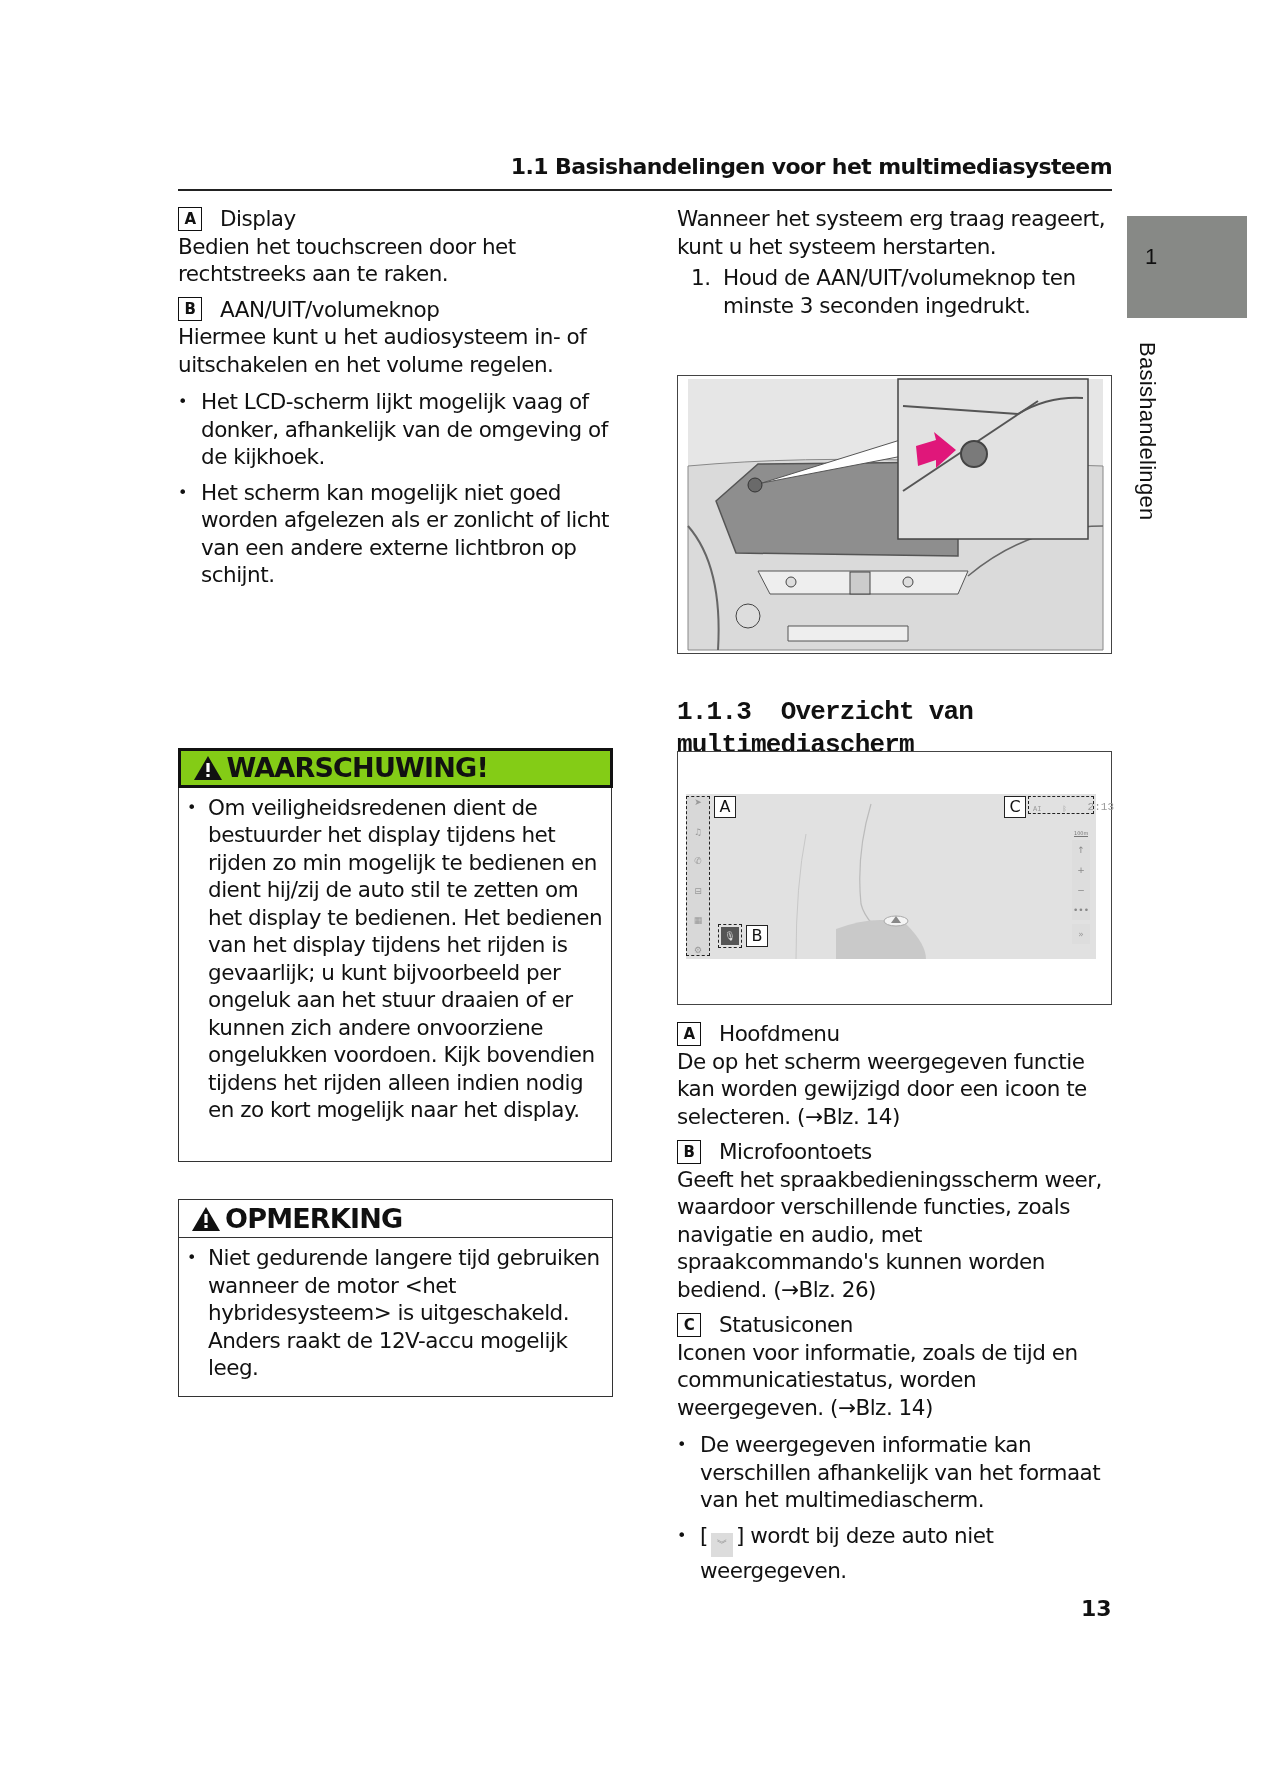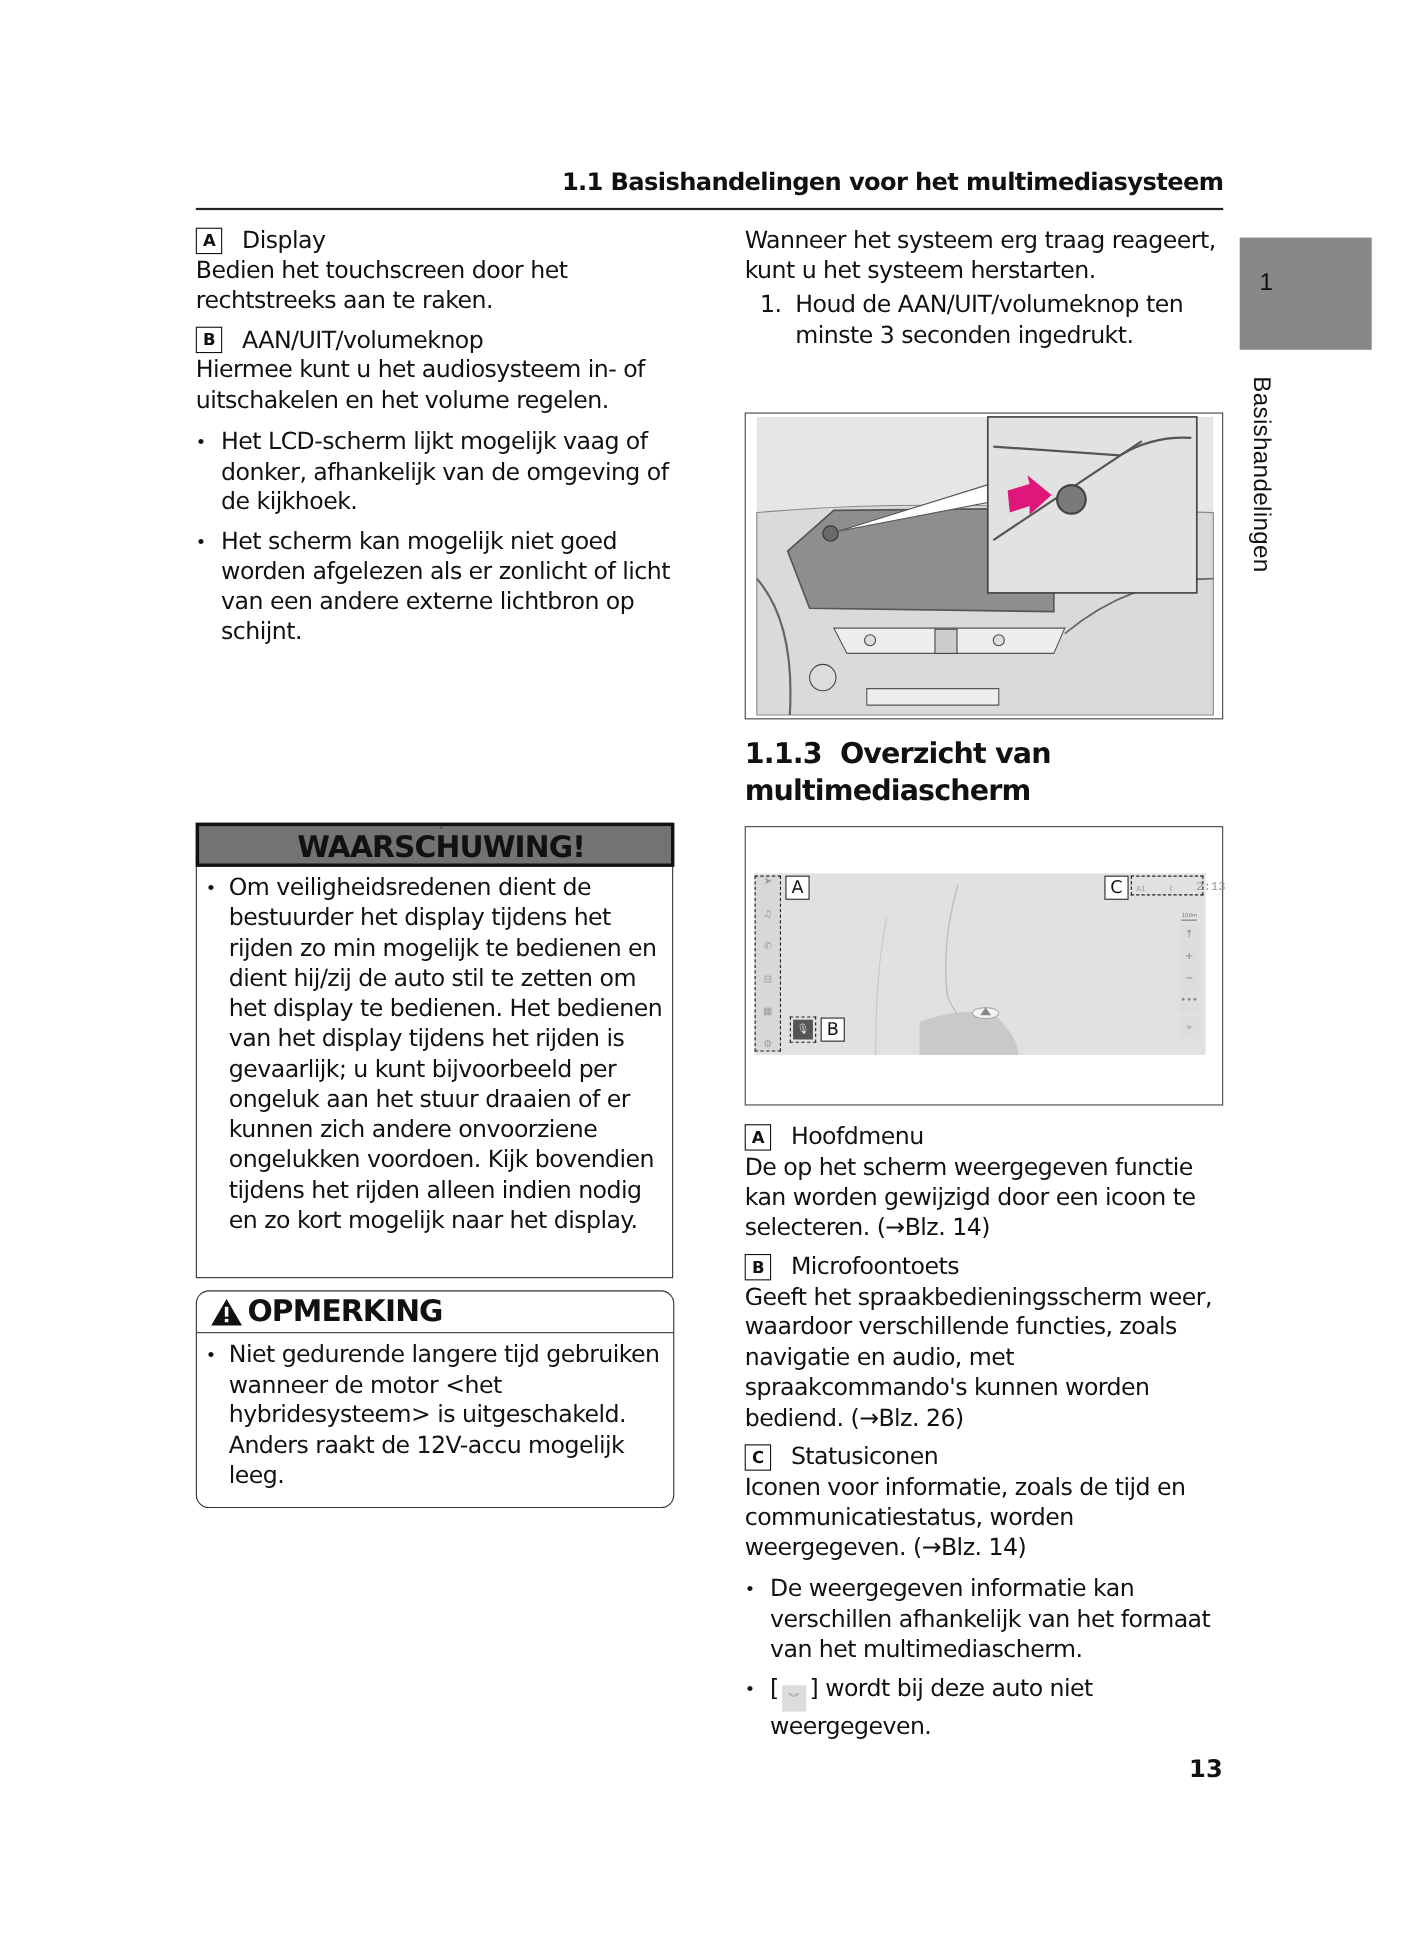--- a/index.html
+++ b/index.html
@@ -26,21 +26,21 @@
   .letter-box { display: inline-block; width: 22px; height: 22px; border: 1.5px solid #111; font-weight: bold;
                 font-size: 15px; line-height: 22px; text-align: center; font-family: "DejaVu Sans", sans-serif; }
   .para { margin: 0 0 8px 0; }
   ul.bullets { list-style: none; margin: 0; padding: 0; }
   ul.bullets li { position: relative; padding-left: 23px; margin-bottom: 8px; }
   ul.bullets li::before { content: "•"; position: absolute; left: 0; top: 0; font-size: 16px; }
 
   .box { position: absolute; border: 1.5px solid #333; background: #fff; }
   .box-head { border-bottom: 1.5px solid #333; display: flex; align-items: center; gap: 4px; padding-left: 12px;
               font-weight: bold; font-size: 27px; letter-spacing: -0.8px; height: 37px; }
-  .warn .box-head { background: #737373; border: 3px solid #111; margin: -1.5px -1.5px 0 -1.5px; height: 34px; flex-direction: column; }
+  .warn .box-head { background: #84cc16; border: 3px solid #111; margin: -1.5px -1.5px 0 -1.5px; height: 34px; }
   .box-body { padding: 6px 8px 4px 8px; }
   .box-body ul.bullets li { padding-left: 21px; }
 
   h3.sub { font-size: 21px; font-weight: bold; margin: 0 0 14px 0; letter-spacing: -0.5px; }
   h2.sec { font-size: 26px; font-weight: bold; margin: 0; letter-spacing: -0.8px; line-height: 33px; }
 
   ol.steps { list-style: none; margin: 0; padding: 0; }
   ol.steps li { position: relative; padding-left: 46px; }
   ol.steps li .num { position: absolute; left: 14px; }
 
@@ -92,21 +92,21 @@
     </svg>
     <span>WAARSCHUWING!</span>
   </div>
   <div class="box-body">
     <ul class="bullets">
       <li>Om veiligheidsredenen dient de bestuurder het display tijdens het rijden zo min mogelijk te bedienen en dient hij/zij de auto stil te zetten om het display te bedienen. Het bedienen van het display tijdens het rijden is gevaarlijk; u kunt bijvoorbeeld per ongeluk aan het stuur draaien of er kunnen zich andere onvoorziene ongelukken voordoen. Kijk bovendien tijdens het rijden alleen indien nodig en zo kort mogelijk naar het display.</li>
     </ul>
   </div>
 </div>
 
-<div class="box body" style="left:178px; top:1173px; width:433px; height:196px;border-radius:12px;">
+<div class="box body" style="left:178px; top:1199px; width:433px; height:196px;">
   <div class="box-head">
     <svg width="30" height="26" viewBox="0 0 30 26">
       <path d="M15 1 L29 25 L1 25 Z" fill="#111"></path>
       <rect x="13.4" y="8" width="3.2" height="9" fill="#fff"></rect>
       <rect x="13.4" y="19" width="3.2" height="3" fill="#fff"></rect>
     </svg>
     <span>OPMERKING</span>
   </div>
   <div class="box-body">
     <ul class="bullets">
@@ -147,21 +147,21 @@
     <path d="M290 200 Q350 150 425 150" fill="none" stroke="#666" stroke-width="1.5"></path>
 
     <rect x="220" y="3" width="190" height="160" fill="#e2e2e2" stroke="#444" stroke-width="1.5"></rect>
     <path d="M225 30 L340 38 Q370 20 405 22" fill="none" stroke="#555" stroke-width="2"></path>
     <path d="M225 115 L360 25" fill="none" stroke="#555" stroke-width="2"></path>
     <circle cx="296" cy="78" r="13" fill="#7a7a7a" stroke="#444" stroke-width="2"></circle>
     <path d="M238 70 L258 64 L256 56 L278 74 L258 92 L258 84 L240 90 Z" fill="#e0177a"></path>
   </svg>
 </div>
 
-<div class="abs" style="left:677px; top:670px; width:440px;">
+<div class="abs" style="left:677px; top:696px; width:440px;font-family:Liberation Mono, monospace;">
   <h2 class="sec">
     <span>1.1.3</span>&nbsp;
     <span>Overzicht van multimediascherm</span>
   </h2>
 </div>
 
 <div class="figure" style="left:677px; top:751px; width:433px; height:252px;">
   <div class="abs" style="left:8px; top:42px; width:410px; height:165px; background:#e1e1e1;">
     <svg width="410" height="165" style="position:absolute;left:0;top:0">
       <path d="M185 10 Q170 60 175 110 Q180 130 210 150 L218 165" fill="none" stroke="#bbb" stroke-width="1.2"></path>

